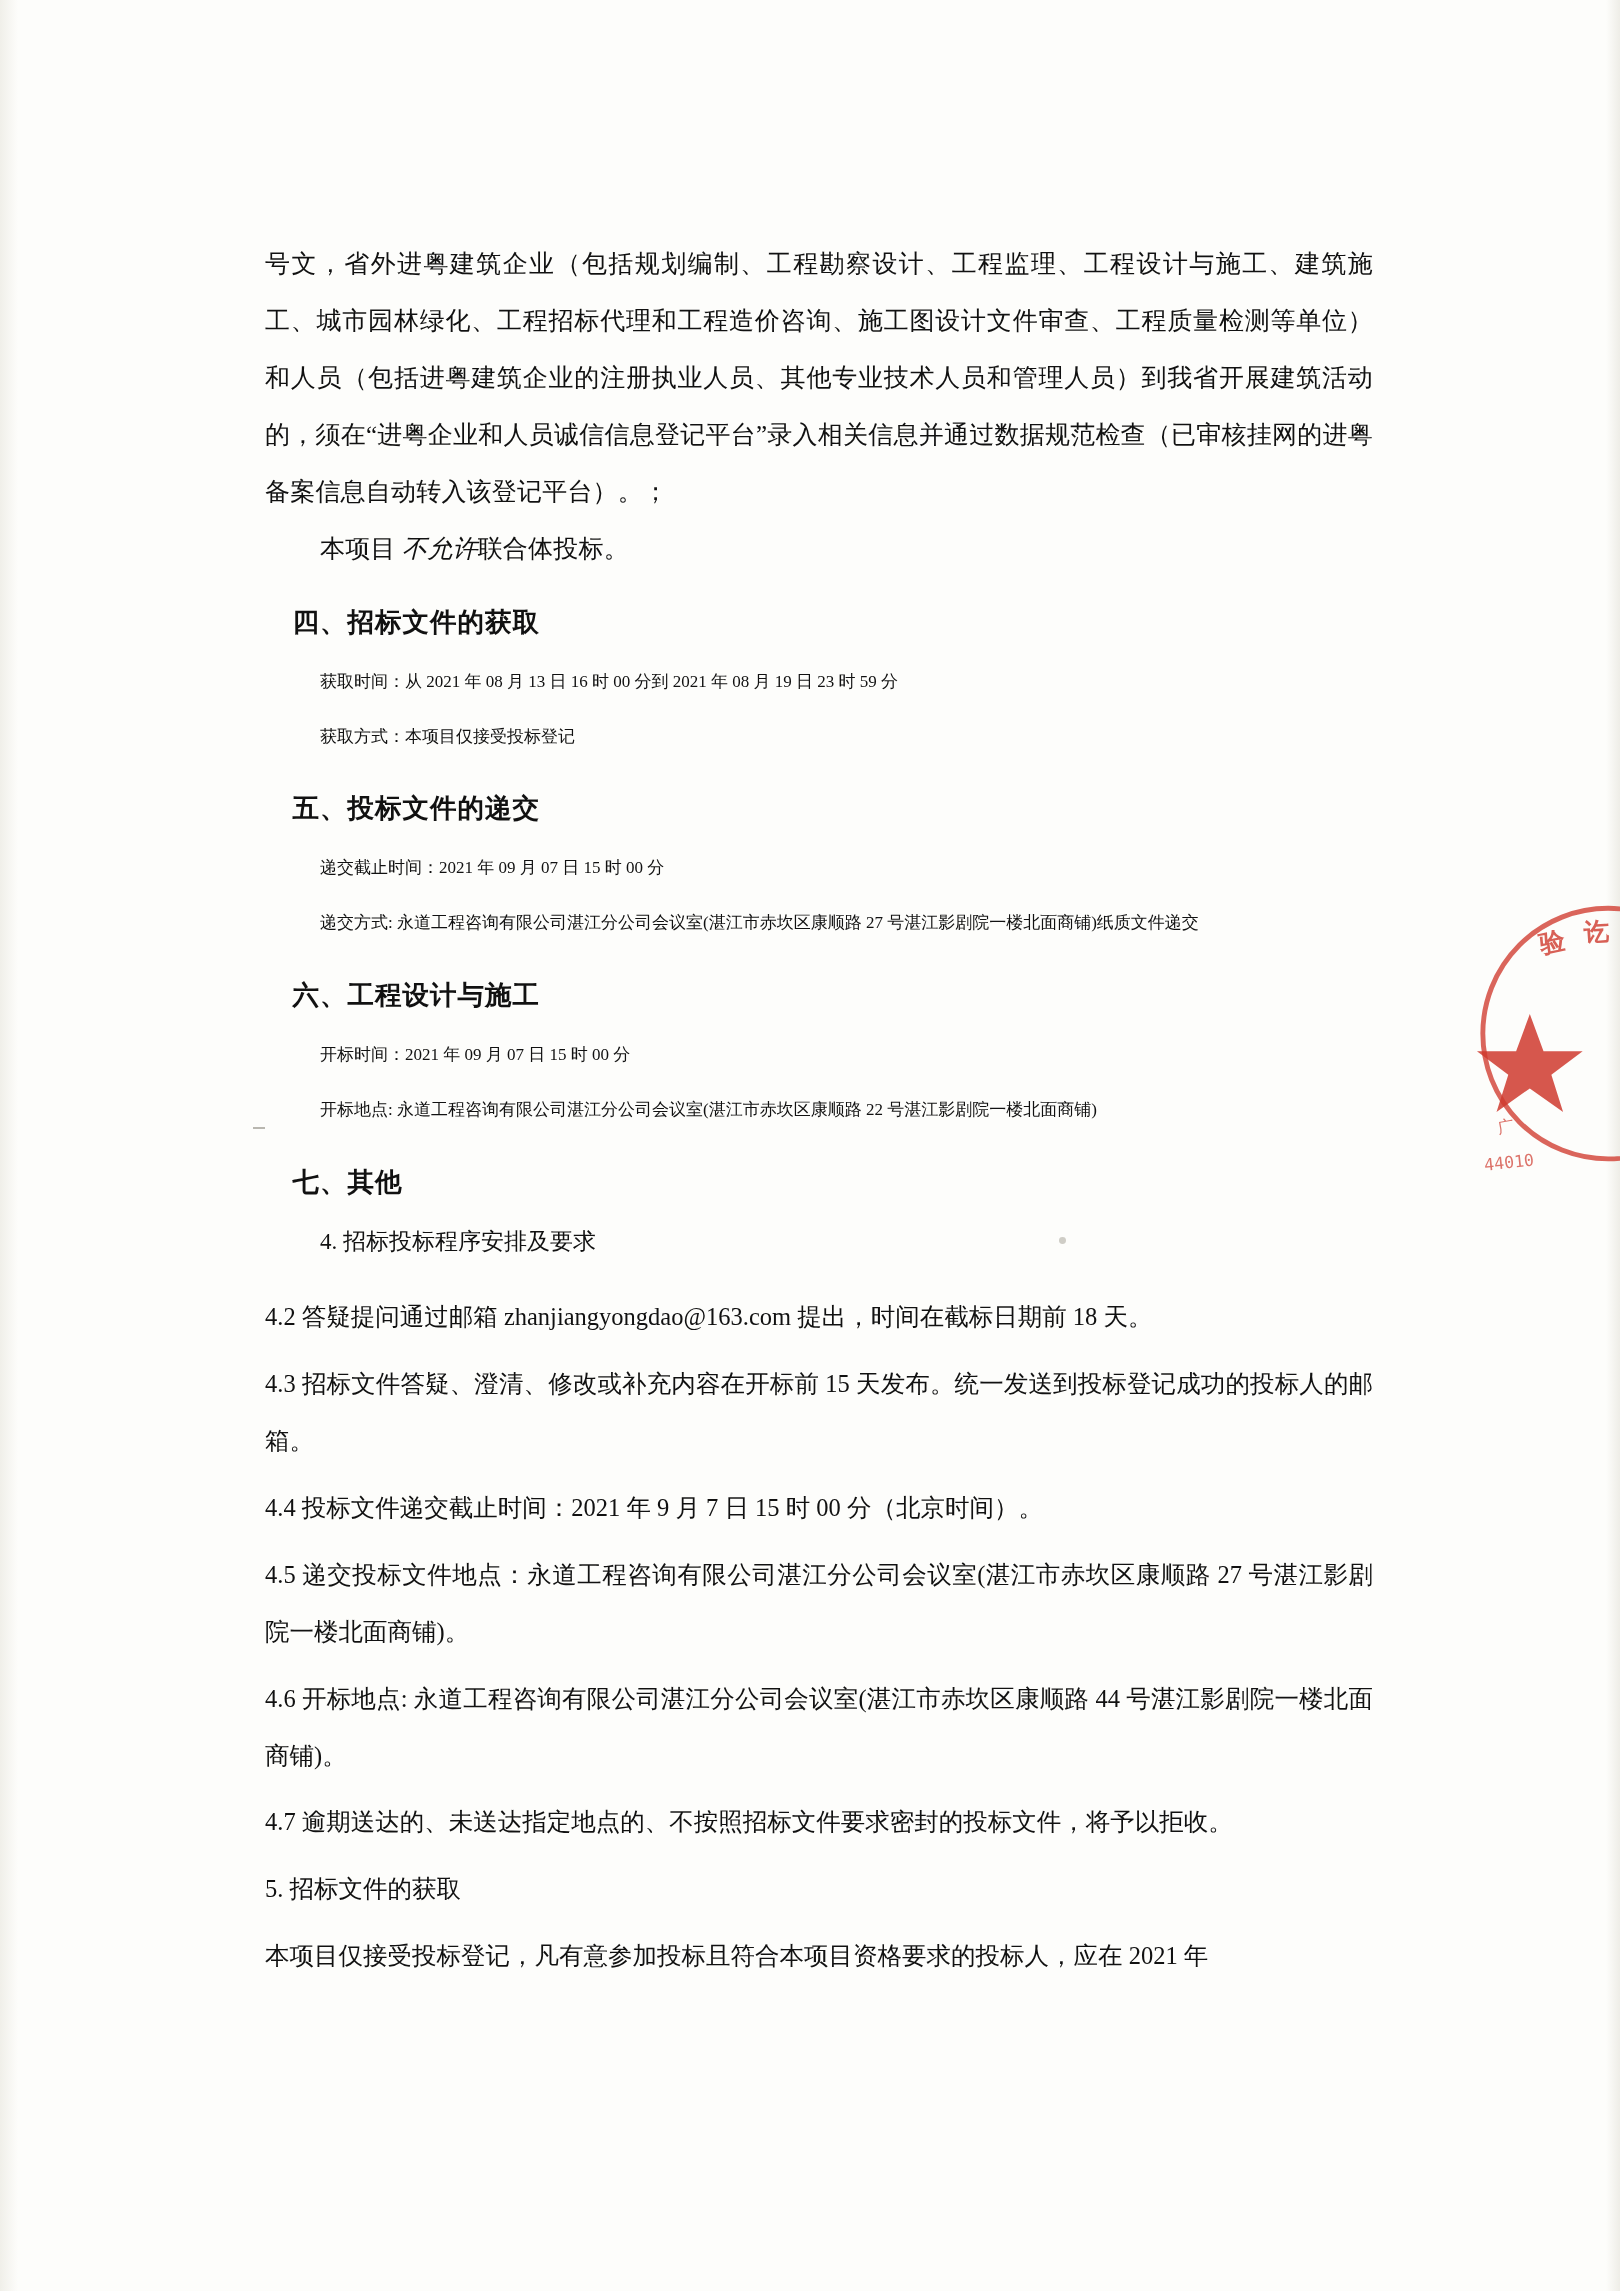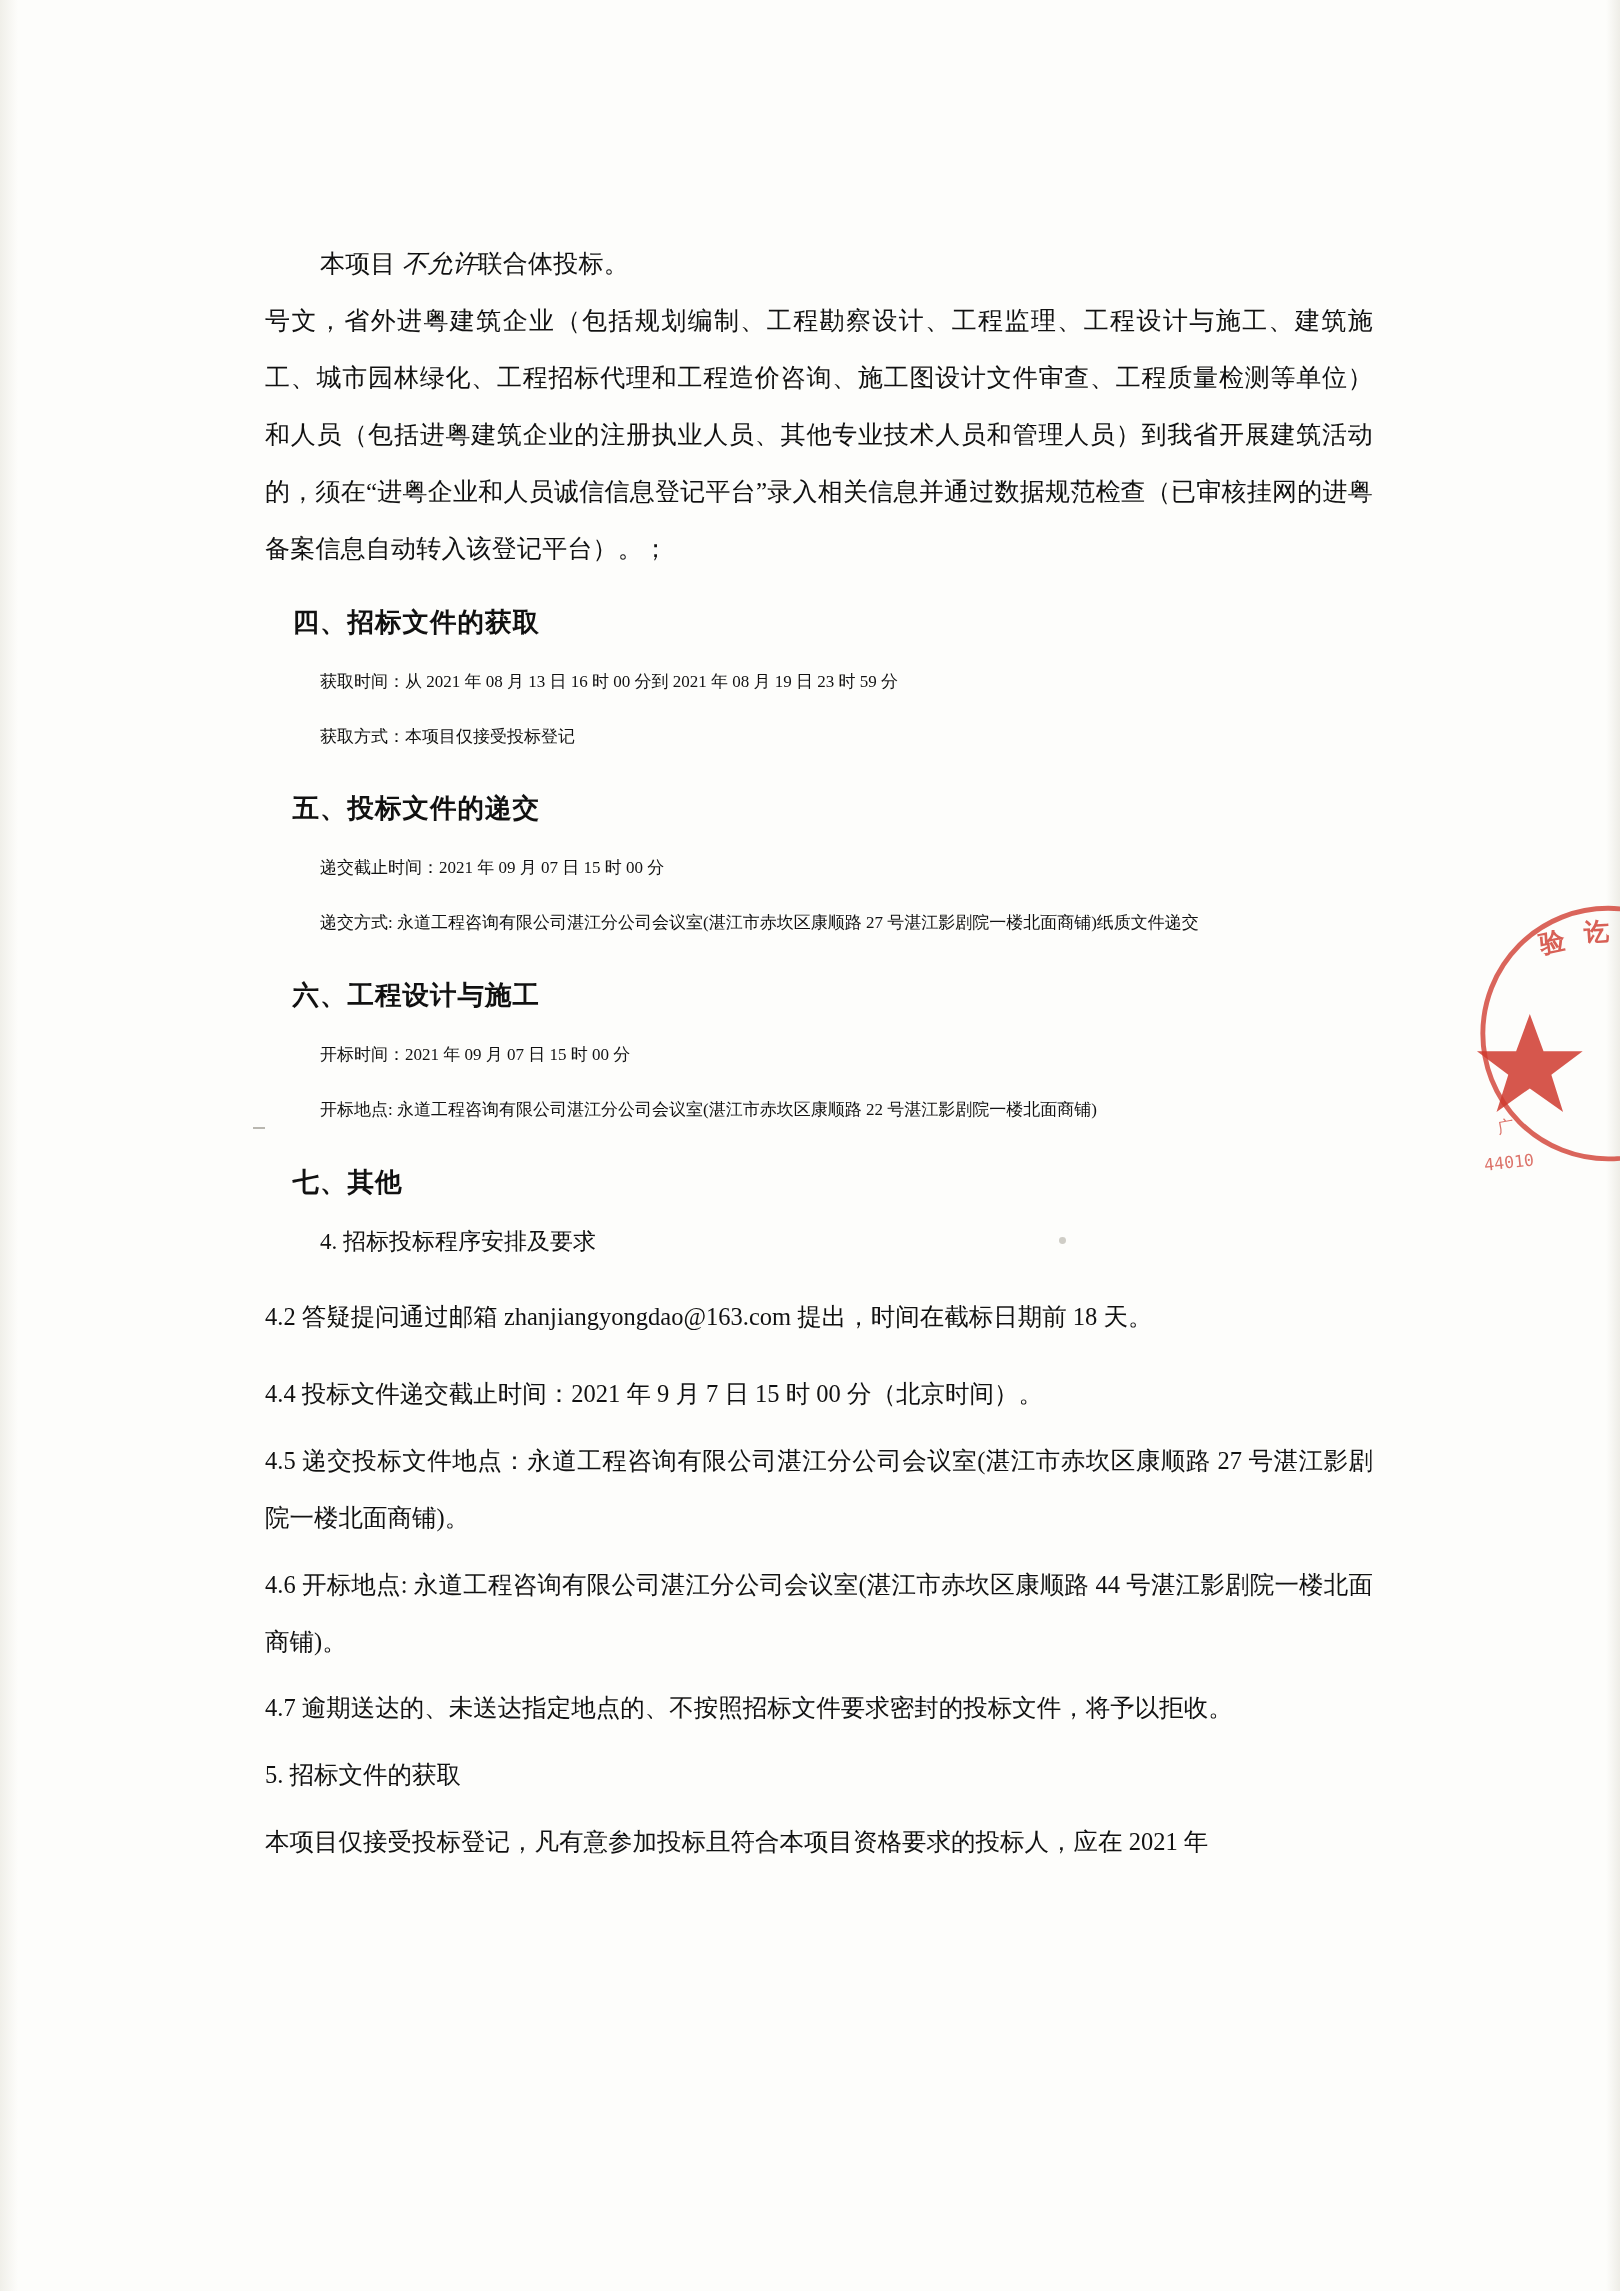--- a/index.html
+++ b/index.html
@@ -113,23 +113,23 @@
 
 <div class="page">
 
   <div class="scan-edge-left"></div>
   <div class="scan-edge-right"></div>
   <div class="tick-left"></div>
   <div class="pinhole"></div>
 
   <div class="content">
 
+    <p class="body-text para">号文，省外进粤建筑企业（包括规划编制、工程勘察设计、工程监理、工程设计与施工、建筑施工、城市园林绿化、工程招标代理和工程造价咨询、施工图设计文件审查、工程质量检测等单位）和人员（包括进粤建筑企业的注册执业人员、其他专业技术人员和管理人员）到我省开展建筑活动的，须在“进粤企业和人员诚信信息登记平台”录入相关信息并通过数据规范检查（已审核挂网的进粤备案信息自动转入该登记平台）。；</p>
+
     <p class="body-text indent2"><span>本项目 </span><span class="italic-em">不允许</span><span>联合体投标。</span></p>
-
-    <p class="body-text para">号文，省外进粤建筑企业（包括规划编制、工程勘察设计、工程监理、工程设计与施工、建筑施工、城市园林绿化、工程招标代理和工程造价咨询、施工图设计文件审查、工程质量检测等单位）和人员（包括进粤建筑企业的注册执业人员、其他专业技术人员和管理人员）到我省开展建筑活动的，须在“进粤企业和人员诚信信息登记平台”录入相关信息并通过数据规范检查（已审核挂网的进粤备案信息自动转入该登记平台）。；</p>
 
     <h2 class="heading">四、招标文件的获取</h2>
     <p class="sub">获取时间：从 2021 年 08 月 13 日  16 时 00 分到 2021 年 08 月 19 日  23 时 59 分</p>
     <p class="sub">获取方式：本项目仅接受投标登记</p>
 
     <h2 class="heading">五、投标文件的递交</h2>
     <p class="sub">递交截止时间：2021 年 09 月 07 日  15 时 00 分</p>
     <p class="sub">递交方式: 永道工程咨询有限公司湛江分公司会议室(湛江市赤坎区康顺路 27 号湛江影剧院一楼北面商铺)纸质文件递交</p>
 
     <h2 class="heading">六、工程设计与施工</h2>
@@ -137,20 +137,21 @@
     <p class="sub">开标地点: 永道工程咨询有限公司湛江分公司会议室(湛江市赤坎区康顺路 22 号湛江影剧院一楼北面商铺)</p>
 
     <h2 class="heading">七、其他</h2>
     <p class="sub-small">4. 招标投标程序安排及要求</p>
 
     <div class="gap-sm"></div>
 
     <div class="gap-sm"></div>
     <p class="clause">4.2 答疑提问通过邮箱 zhanjiangyongdao@163.com 提出，时间在截标日期前 18 天。</p>
     <div class="gap-sm"></div>
+    <p class="clause">4.3 招标文件答疑、澄清、修改或补充内容在开标前 15 天发布。统一发送到投标登记成功的投标人的邮箱。</p>
     <div class="gap-sm"></div>
     <p class="clause">4.4 投标文件递交截止时间：2021 年 9  月 7  日   15 时 00 分（北京时间）。</p>
     <div class="gap-sm"></div>
     <p class="clause">4.5 递交投标文件地点：永道工程咨询有限公司湛江分公司会议室(湛江市赤坎区康顺路 27 号湛江影剧院一楼北面商铺)。</p>
     <div class="gap-sm"></div>
     <p class="clause">4.6 开标地点: 永道工程咨询有限公司湛江分公司会议室(湛江市赤坎区康顺路 44 号湛江影剧院一楼北面商铺)。</p>
     <div class="gap-sm"></div>
     <p class="clause">4.7 逾期送达的、未送达指定地点的、不按照招标文件要求密封的投标文件，将予以拒收。</p>
     <div class="gap-sm"></div>
     <p class="clause">5. 招标文件的获取</p>

